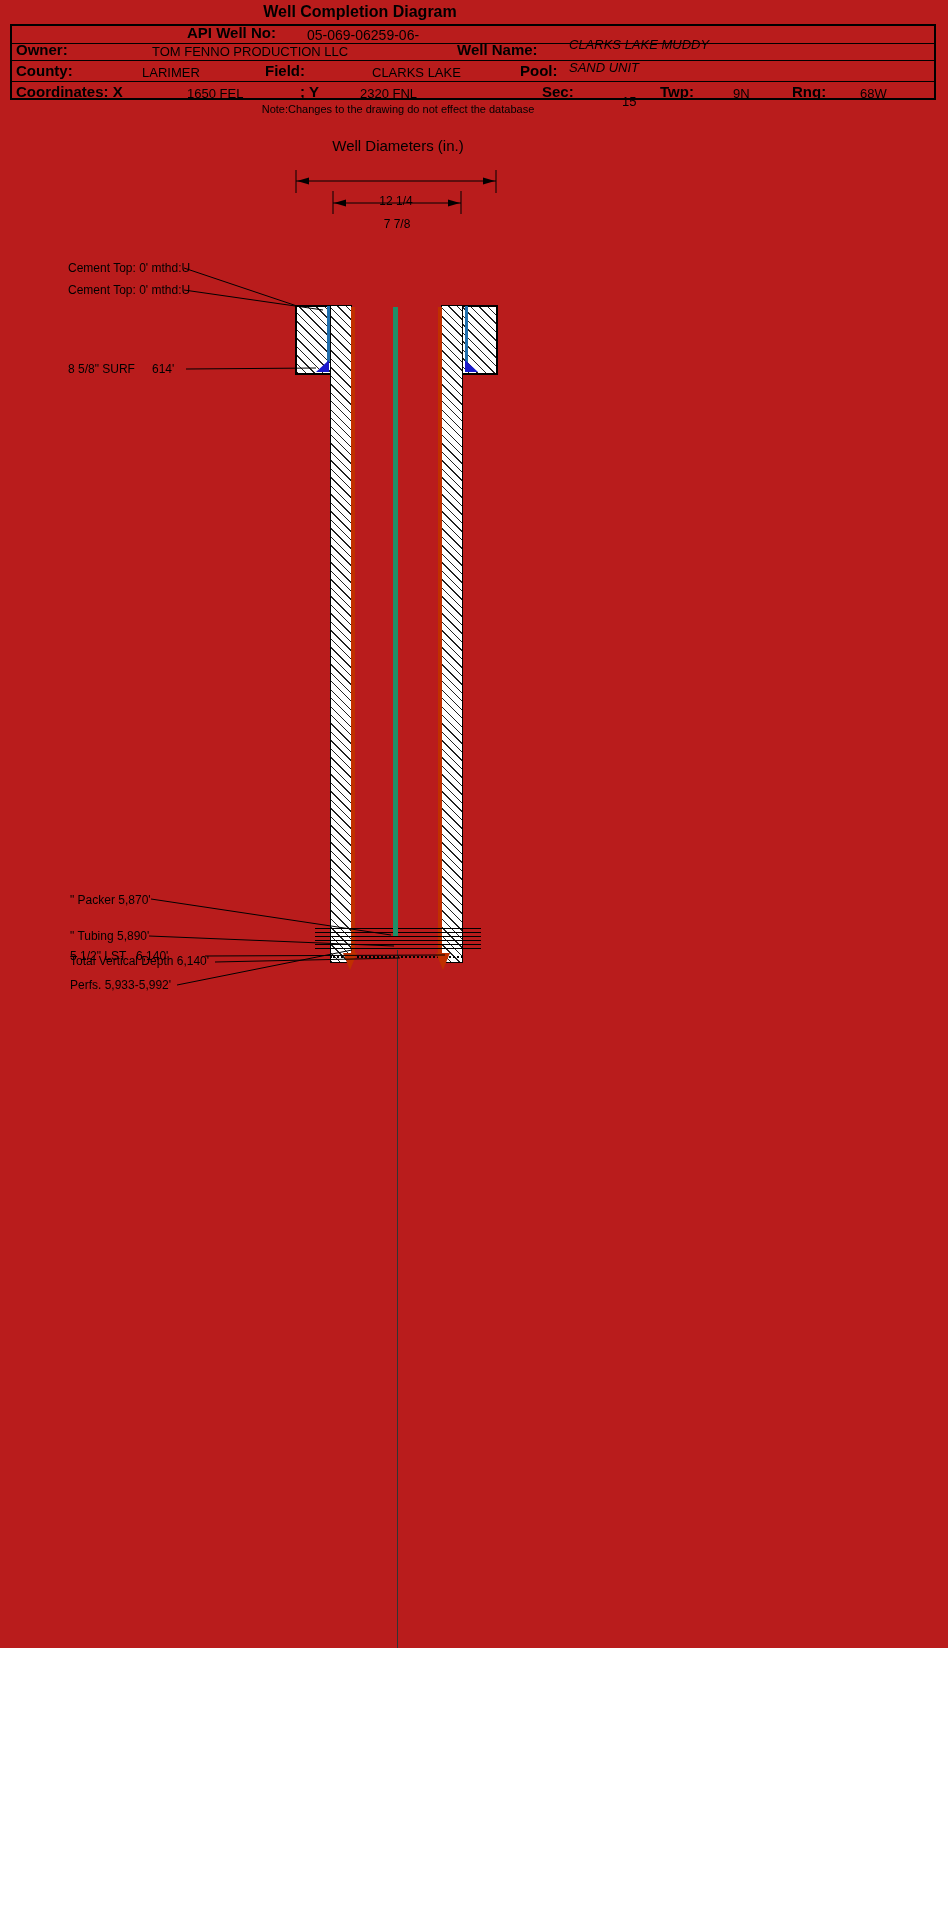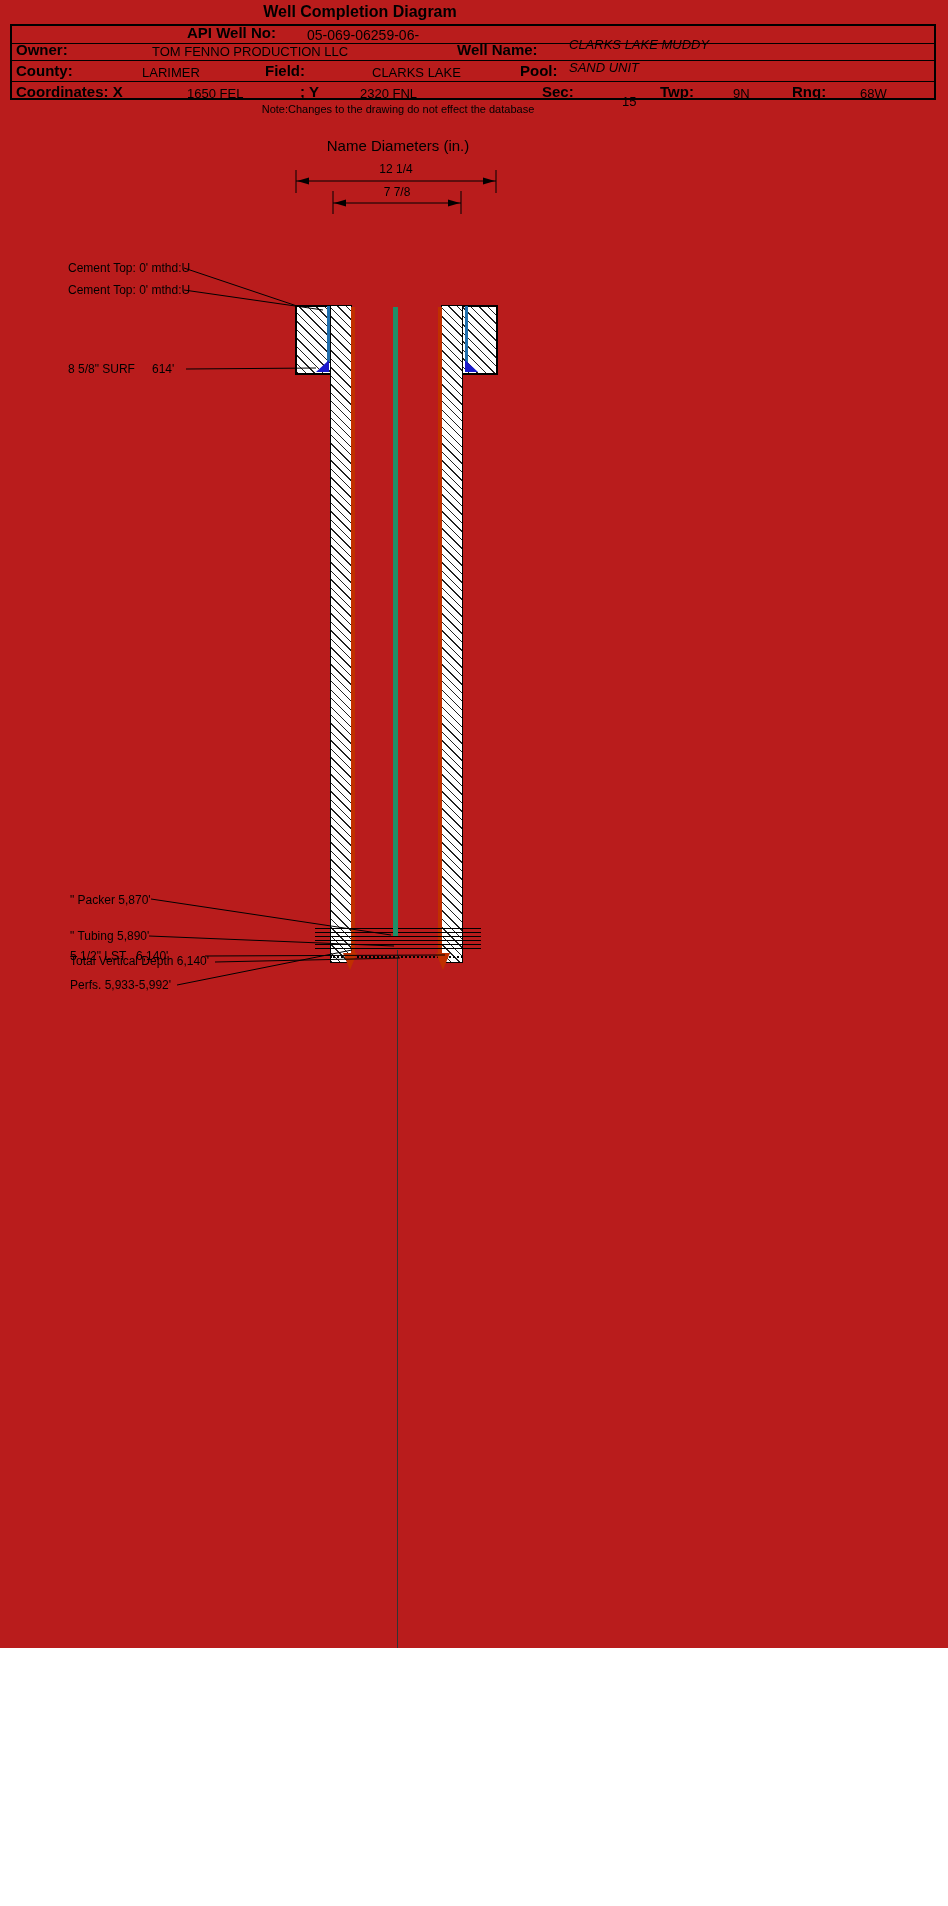--- a/index.html
+++ b/index.html
@@ -8,21 +8,21 @@
   .title{position:absolute;left:0;top:3px;width:720px;text-align:center;
          font-size:16px;font-weight:bold;}
   .htable{position:absolute;left:10px;top:24px;width:926px;height:76px;
           border:2px solid #000;box-sizing:border-box;}
   .hline{position:absolute;left:0;width:100%;height:1px;background:#000;}
   .lbl{position:absolute;font-weight:bold;font-size:15px;line-height:16px;white-space:nowrap;}
   .val{position:absolute;font-size:13px;line-height:16px;white-space:nowrap;}
   .wrap{white-space:normal;line-height:23px;font-style:italic;}
   .note{position:absolute;left:0;top:103px;width:796px;text-align:center;font-size:11px;}
   .bore-title{position:absolute;left:0;top:137px;width:796px;text-align:center;font-size:15px;}
-  .dim-label{position:absolute;font-size:12px;text-align:center;}
+  .dim-label{position:absolute;font-size:12px;text-align:center;margin-top:32px;}
   .ann{position:absolute;font-size:12px;white-space:pre;}
   .hatch{position:absolute;border:1px solid #000;box-sizing:border-box;background-color:#fff;
          background-image:repeating-linear-gradient(45deg,#222 0,#222 1px,transparent 1px,transparent 6px);}
   .hatch-thick{border-width:2px;}
   .bar{position:absolute;}
   .perf{position:absolute;background-image:repeating-linear-gradient(to bottom,#000 0,#000 1px,transparent 1px,transparent 4px);}
   .dotted{position:absolute;border-top:2px dotted #000;height:0;}
   .overlay{position:absolute;left:0;top:0;pointer-events:none;}
   .overlay line,.overlay polyline{stroke:#000;stroke-width:1;fill:none;}
   .overlay polygon{fill:#000;}
@@ -61,21 +61,21 @@
     <span class="lbl" style="left:530px;top:58px">Sec:</span>
     <span class="val" style="left:610px;top:68px">15</span>
     <span class="lbl" style="left:648px;top:58px">Twp:</span>
     <span class="val" style="left:721px;top:60px">9N</span>
     <span class="lbl" style="left:780px;top:58px">Rng:</span>
     <span class="val" style="left:848px;top:60px">68W</span>
   </div>
 
   <div class="note">Note:Changes to the drawing do not effect the database</div>
 
-  <div class="bore-title">Name Diameters (in.)</div>
+  <div class="bore-title">Well Diameters (in.)</div>
   <div class="dim-label" style="left:296px;top:162px;width:200px">12 1/4</div>
   <div class="dim-label" style="left:333px;top:185px;width:128px">7 7/8</div>
 
   <div class="hatch hatch-thick" style="left:295px;top:305px;width:57px;height:70px"></div>
   <div class="hatch hatch-thick" style="left:441px;top:305px;width:57px;height:70px"></div>
   <div class="hatch" style="left:330px;top:305px;width:22px;height:658px"></div>
   <div class="hatch" style="left:441px;top:305px;width:22px;height:658px"></div>
 
   <div class="bar" style="left: 327px; top: 306px; width: 3px; height: 56px; background: rgb(31, 111, 174);"></div>
   <div class="bar" style="left: 465px; top: 306px; width: 3px; height: 56px; background: rgb(31, 111, 174);"></div>

